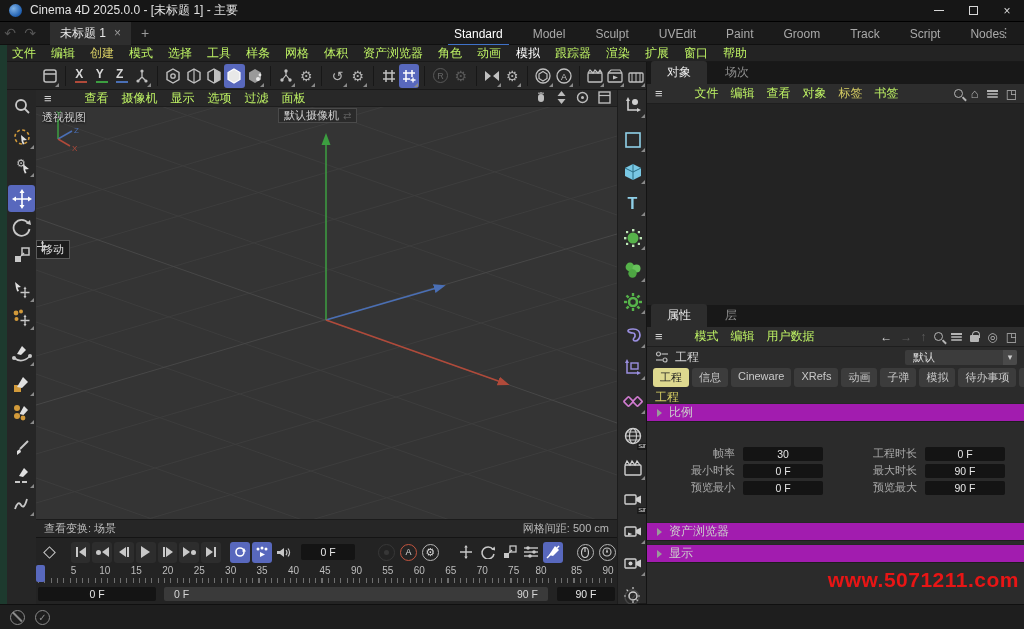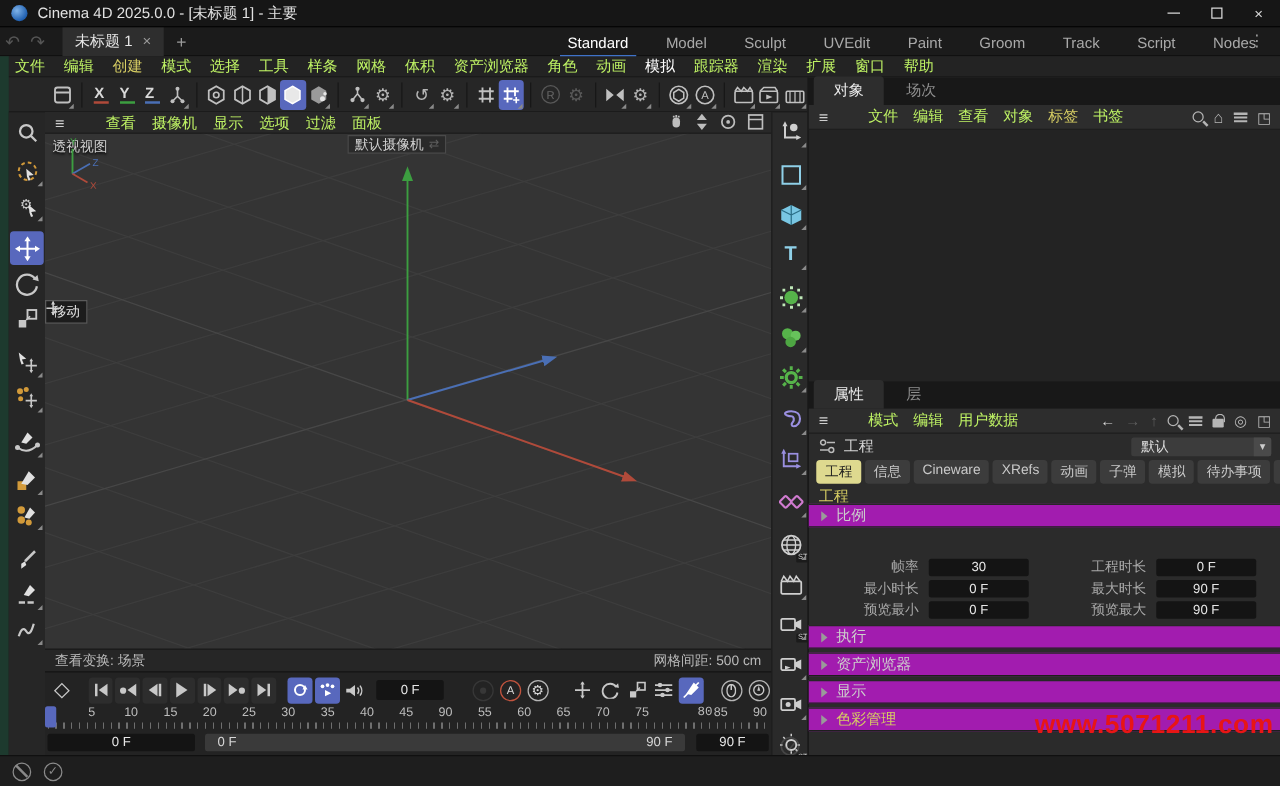--- a/index.html
+++ b/index.html
@@ -764,35 +764,27 @@
         <span class="tf-field">0 F</span>
         <span class="tf-label">最小时长</span>
         <span class="tf-field">0 F</span>
         <span class="tf-label">最大时长</span>
         <span class="tf-field">90 F</span>
         <span class="tf-label">预览最小</span>
         <span class="tf-field">0 F</span>
         <span class="tf-label">预览最大</span>
         <span class="tf-field">90 F</span>
       </div>
-    <div class="secrow" style="top:438px">
-      <span class="tri-r"></span>
-        <span>执行</span>
-      </div>
     <div class="secrow" style="top:460px">
       <span class="tri-r"></span>
         <span>资产浏览器</span>
       </div>
     <div class="secrow" style="top:482px">
       <span class="tri-r"></span>
         <span>显示</span>
-      </div>
-    <div class="secrow accent" style="top:504px">
-      <span class="tri-r"></span>
-        <span>色彩管理</span>
       </div>
 
     <div id="watermark">www.5071211.com</div>
   </div>
 
   <div id="timeline" class="abs">
     <div id="transport">
       <span class="tb">
           <span class="t-kf"></span>
         </span>
@@ -925,21 +917,21 @@
         <span class="tick" style="left: 192.667px;">30</span>
         <span class="tick" style="left: 224.111px;">35</span>
         <span class="tick" style="left: 255.556px;">40</span>
         <span class="tick" style="left: 287px;">45</span>
         <span class="tick" style="left: 318.444px;">90</span>
         <span class="tick" style="left: 349.889px;">55</span>
         <span class="tick" style="left: 381.333px;">60</span>
         <span class="tick" style="left: 412.778px;">65</span>
         <span class="tick" style="left: 444.222px;">70</span>
         <span class="tick" style="left: 475.667px;">75</span>
-        <span class="tick" style="left: 526px; font-family: Liberation Mono, monospace;">80</span>
+        <span class="tick" style="left: 503px;">80</span>
         <span class="tick" style="left: 538.556px;">85</span>
         <span class="tick" style="left: 570px;">90</span>
       </div>
     <div id="tickstrip"></div>
     <div id="playhead"></div>
     <div id="rangerow">
       <span class="rfield" id="rf-left">0 F</span>
       <span id="rangebar">
         <span class="s">0 F</span>
         <span class="e">90 F</span>

